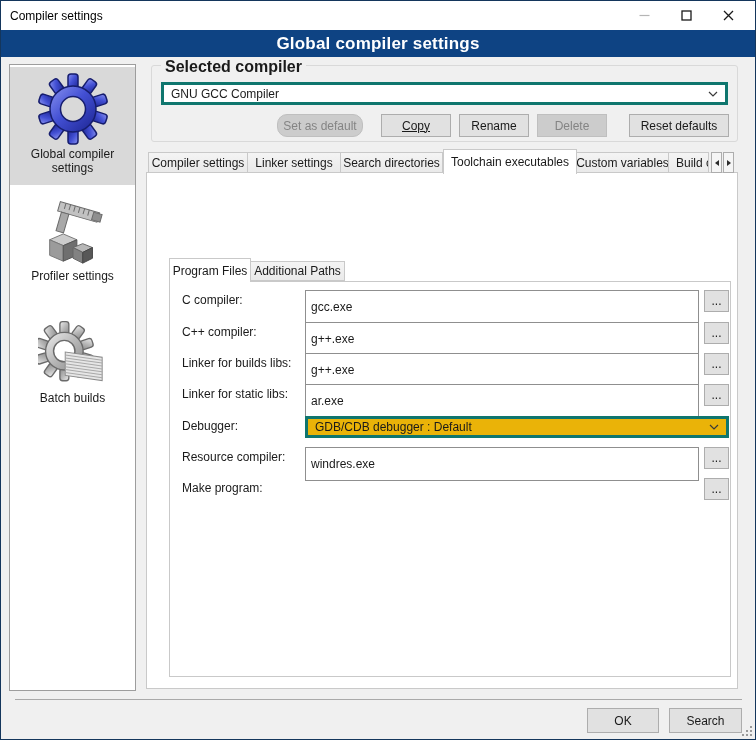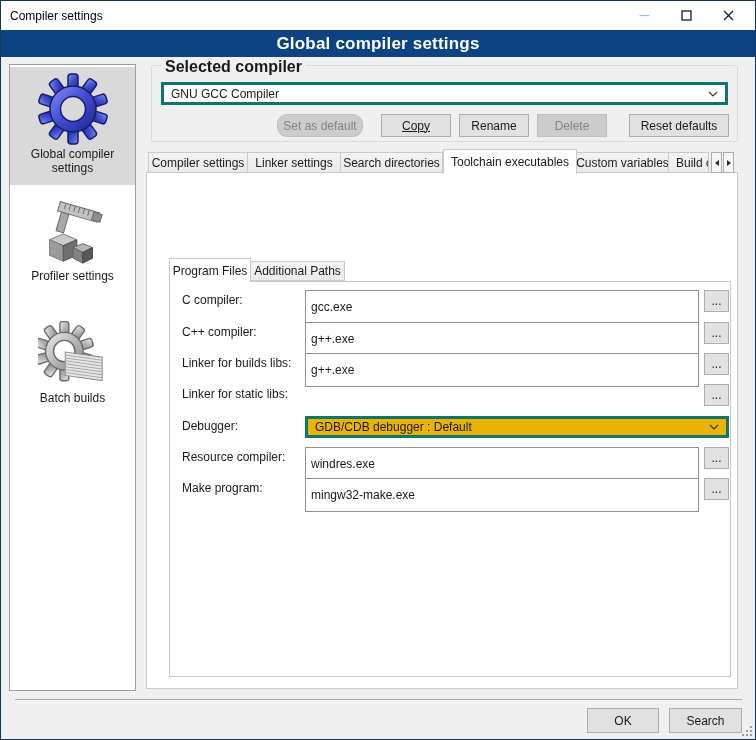--- a/index.html
+++ b/index.html
@@ -292,41 +292,41 @@
       <input value="g++.exe" style="">
       <button class="btn browse">...</button>
     </div>
     <div class="frow r2">
       <span class="flabel">Linker for builds libs:</span>
       <input value="g++.exe" style="">
       <button class="btn browse">...</button>
     </div>
     <div class="frow r3">
       <span class="flabel">Linker for static libs:</span>
+      <input value="ar.exe" style="">
       <button class="btn browse">...</button>
     </div>
     <div class="frow r4">
       <span class="flabel">Debugger:</span>
       <div class="combo fselect" style="position:absolute;">
         <span class="val">GDB/CDB debugger : Default</span>
         <span class="chev">
           <svg width="10" height="6" viewBox="0 0 10 6">
               <path d="M1 1 L5 5 L9 1" fill="none" stroke="#3a3a3a" stroke-width="1.2"></path>
             </svg>
         </span>
       </div>
     </div>
     <div class="frow r5">
       <span class="flabel">Resource compiler:</span>
       <input value="windres.exe" style="">
       <button class="btn browse">...</button>
     </div>
     <div class="frow r6">
       <span class="flabel">Make program:</span>
-      <input value="mingw32-make.exe" style="">
       <button class="btn browse">...</button>
     </div>
   </div>
 
   <div class="footer-divider"></div>
   <button class="btn btn-ok">OK</button>
   <button class="btn btn-cancel">Search</button>
   <div class="resize-grip">
       <i></i>
       <i></i>

